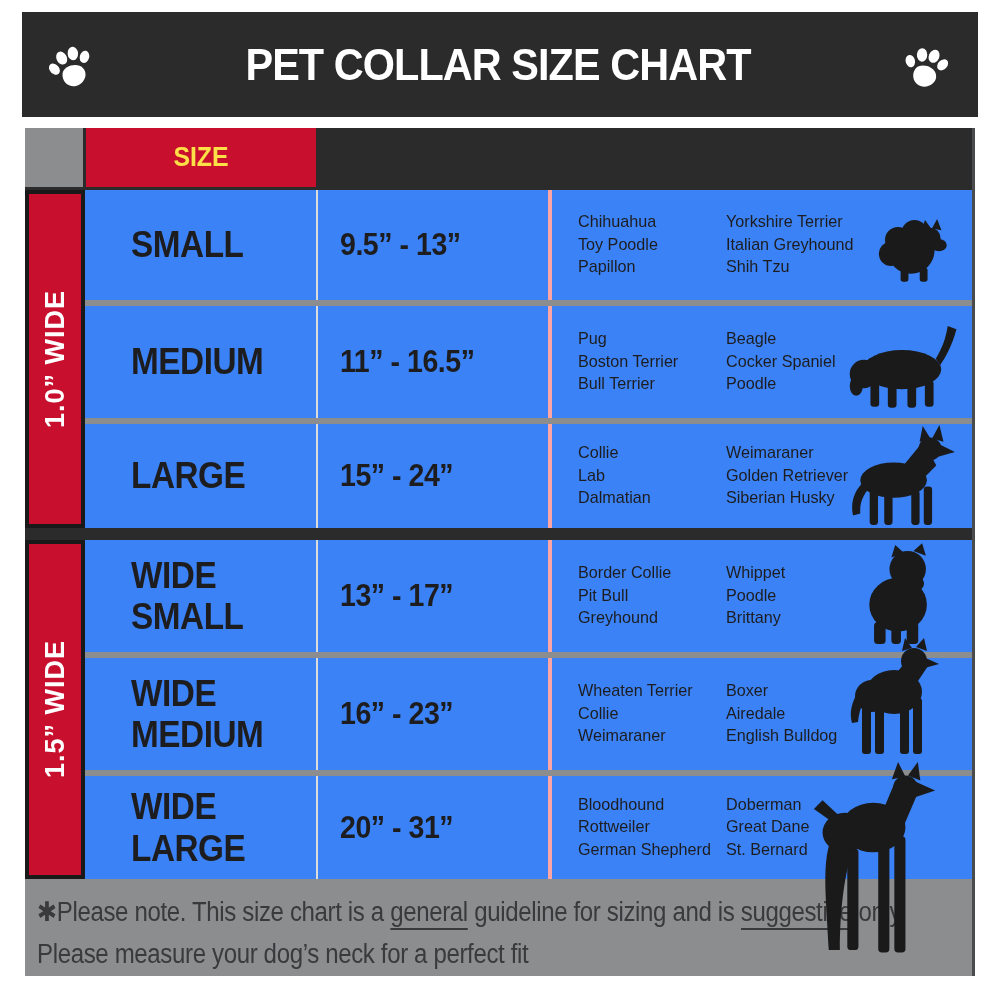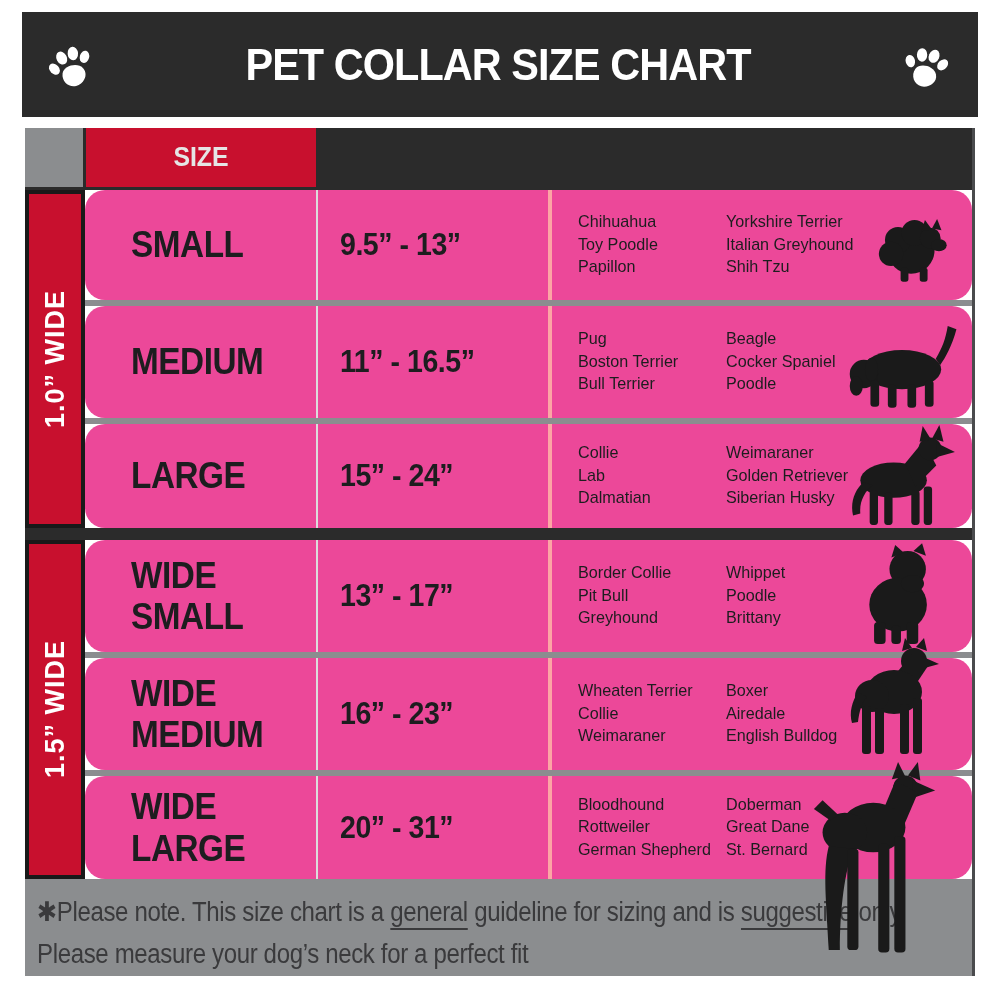--- a/index.html
+++ b/index.html
@@ -21,41 +21,41 @@
     letter-spacing:-1px;transform:scaleX(.92);white-space:nowrap;
   }
   
   .chart{
     position:absolute;left:25px;top:128px;width:950px;height:848px;
     box-sizing:border-box;border-right:3px solid #4A4B4D;background:#fff;
   }
   .head-row{height:62px;background:#2B2B2B;display:flex;align-items:flex-start;}
   .corner{width:58px;height:59px;background:#8B8D8F;flex:0 0 auto;}
   .hcell{
-    height:59px;background:#C8102E;color:#e5e5e5;display:flex;flex-direction:column;
+    height:59px;background:#C8102E;color:#fde047;display:flex;flex-direction:column;
     align-items:center;justify-content:center;box-sizing:border-box;
   }
   .hcell .sqz{transform:scaleX(.92);white-space:nowrap;font-weight:bold;}
   .hcell.c-size{width:230px;margin-left:3px;font-size:27px;}
   .hcell.c-neck{width:227px;margin-left:5px;}
   .hcell.c-breeds{flex:1;margin-left:5px;font-size:25px;}
   .neck-top{font-size:15px;font-weight:bold;transform:scaleX(.92);line-height:1.05;}
   .neck-main{font-size:27px;font-weight:bold;transform:scaleX(.92);line-height:1.05;white-space:nowrap;}
   
   .group{display:flex;}
   .strip{
     width:60px;flex:0 0 auto;background:#C8102E;border:4px solid #191919;
     box-sizing:border-box;display:flex;align-items:center;justify-content:center;
   }
   .strip-label{
     writing-mode:vertical-rl;transform:rotate(180deg);
     color:#fff;font-weight:bold;font-size:27px;letter-spacing:1px;white-space:nowrap;
   }
   .rows{flex:1;display:flex;flex-direction:column;min-width:0;}
-  .row{background:#ec4899;display:flex;position:relative;border-radius:20px;}
+  .row{background:#3b82f6;display:flex;position:relative;}
   .row.r1{height:110px;} .row.r2{height:112px;} .row.r3{height:104px;}
   .row.r4{height:112px;} .row.r5{height:112px;} .row.r6{height:103px;}
   .sep{height:6px;background:#8B8D8F;}
   .divider{height:12px;background:#2B2B2B;}
   
   .cell-size{
     width:231px;flex:0 0 auto;display:flex;flex-direction:column;justify-content:center;
     padding-left:46px;box-sizing:border-box;
   }
   .size-line{

